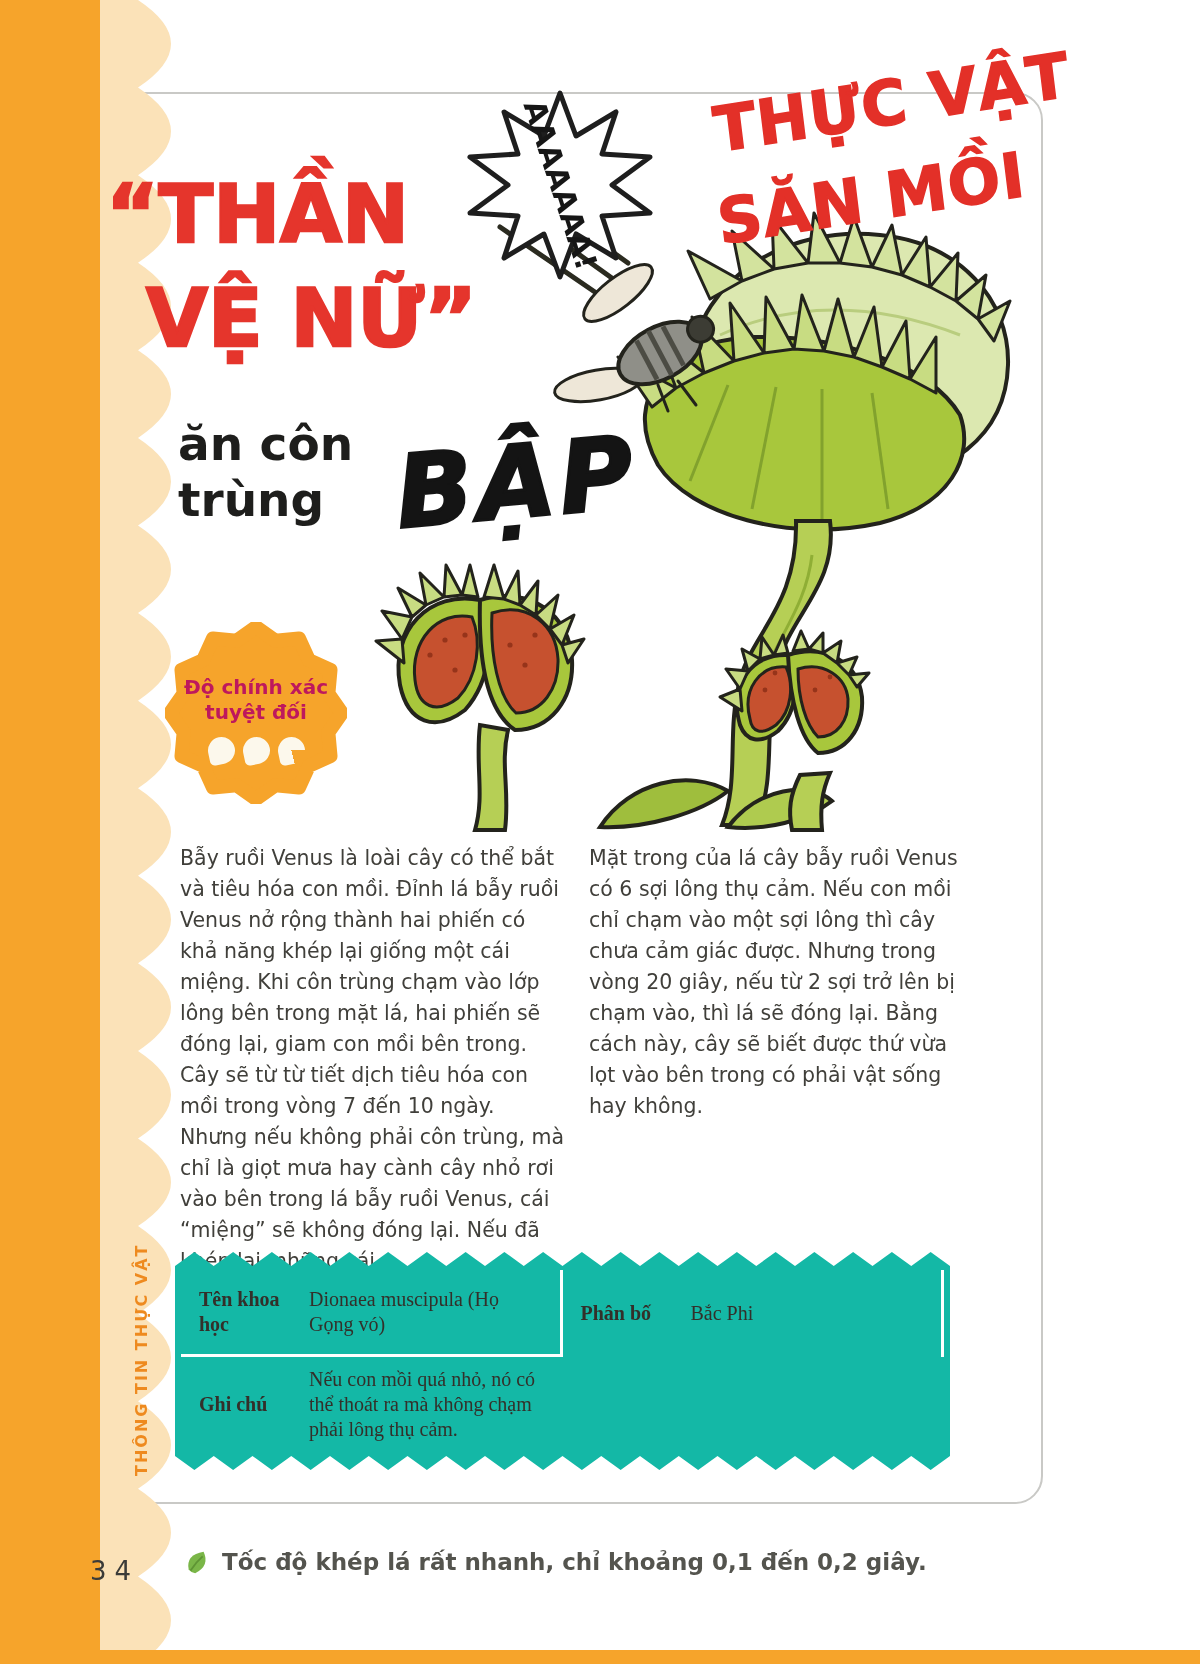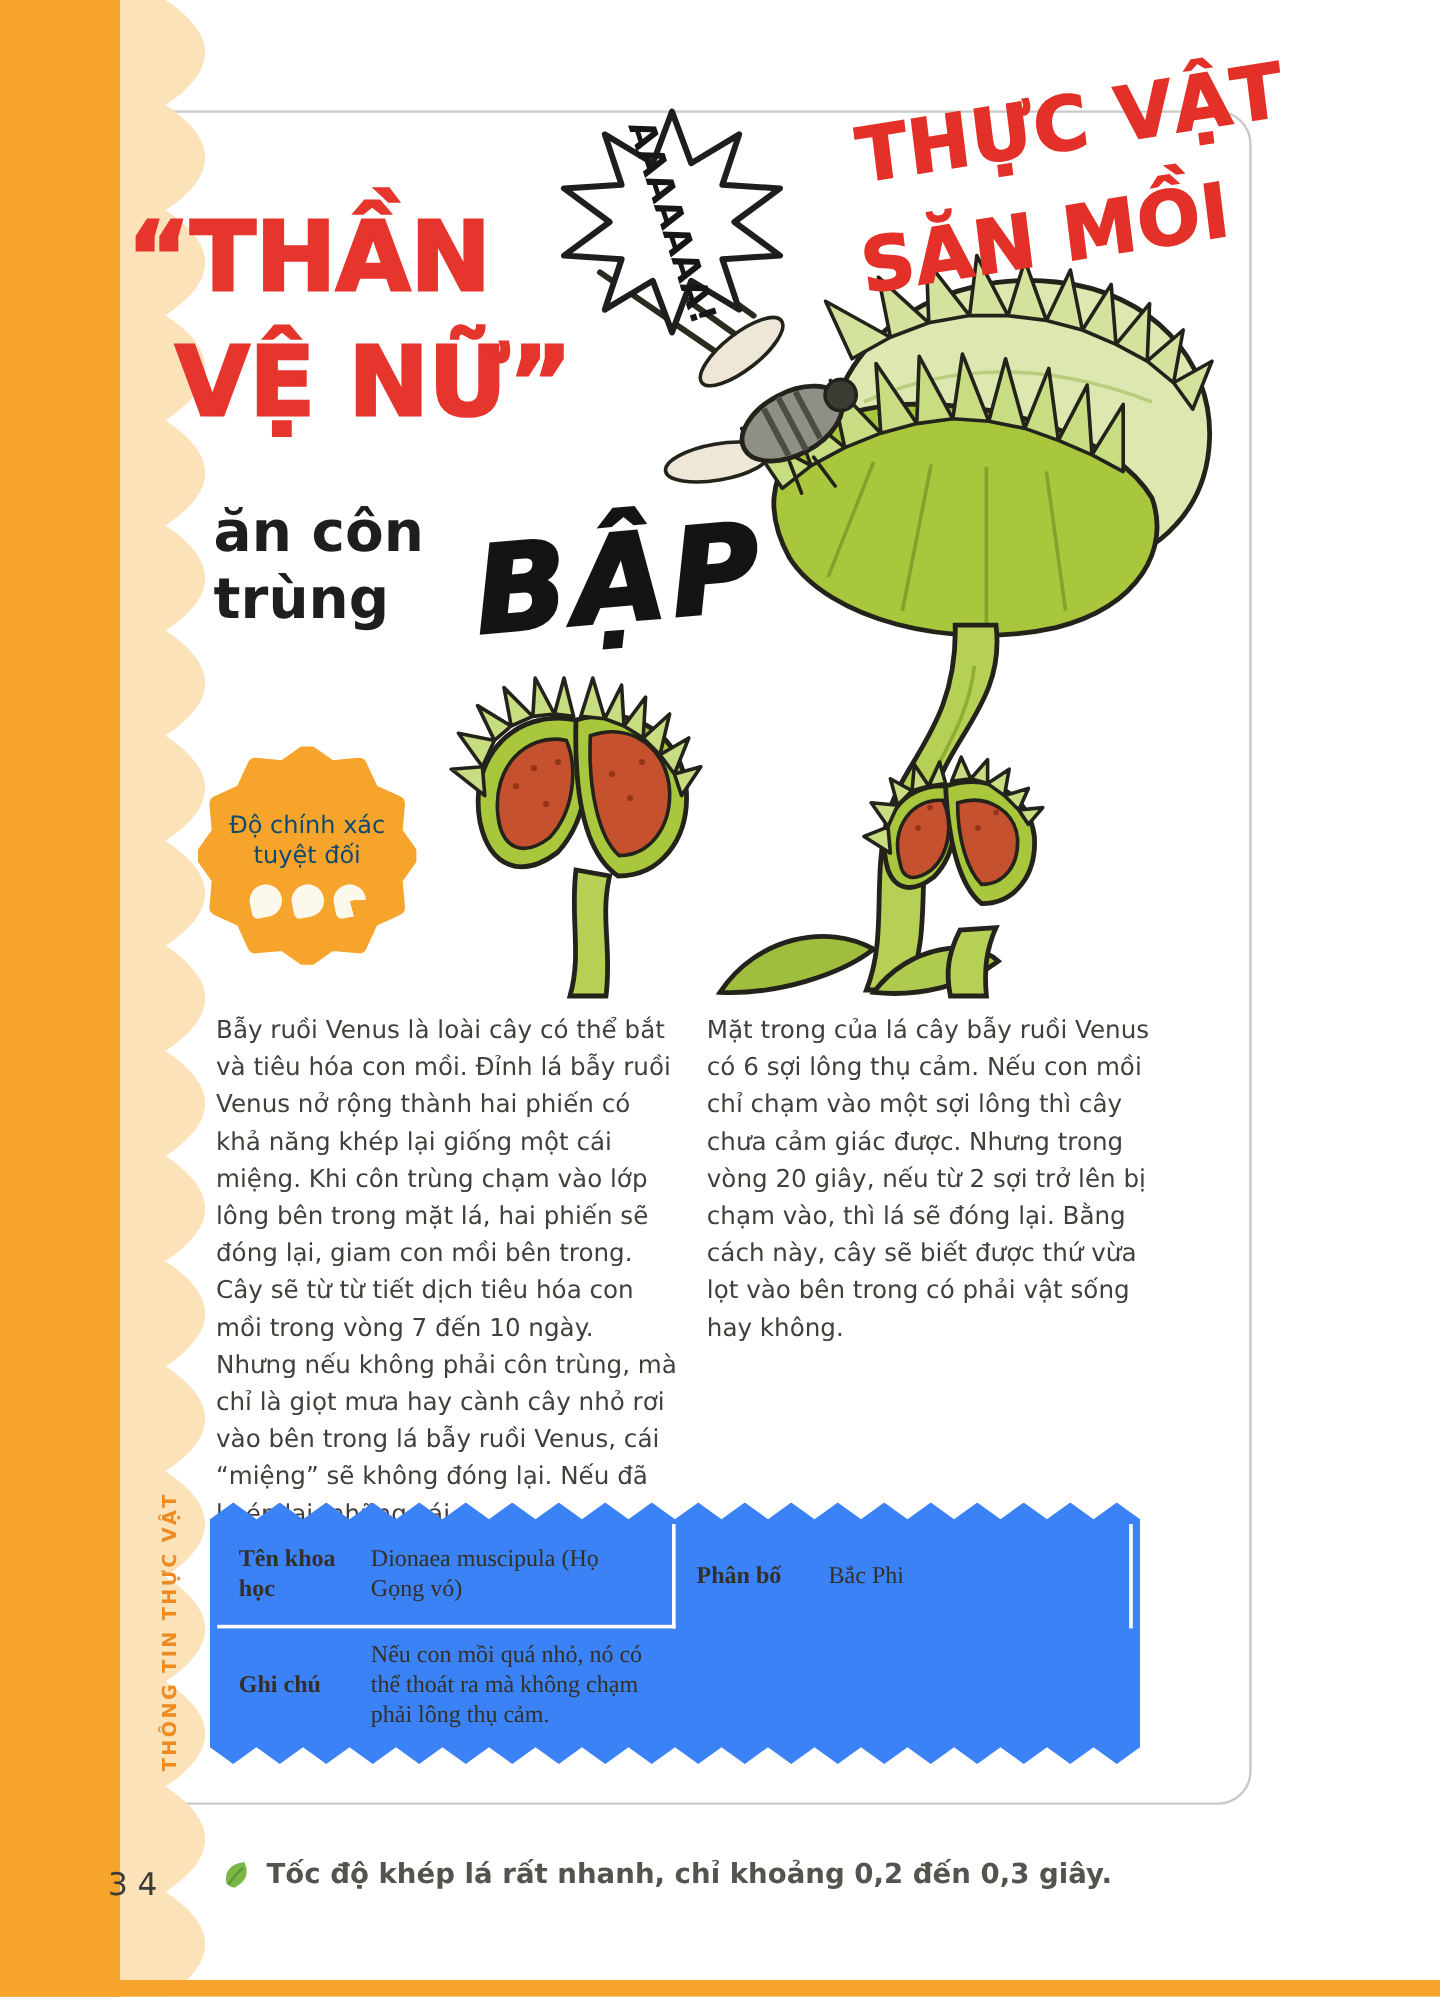--- a/index.html
+++ b/index.html
@@ -37,39 +37,39 @@
     position:absolute; left:396px; top:424px; z-index:46; color:#141414;
     font-size:100px; font-weight:bold; font-style:italic; letter-spacing:5px;
     -webkit-text-stroke:3px #141414; transform:rotate(-5deg); white-space:nowrap;
   }
 
   
   .badge { position:absolute; left:165px; top:622px; width:182px; height:182px; z-index:42; }
   .badge svg.scallop { position:absolute; left:0; top:0; width:182px; height:182px; }
   .badge-inner { position:absolute; left:0; top:0; width:182px; height:182px; display:flex;
     flex-direction:column; align-items:center; justify-content:center; padding-top:6px; }
-  .badge-text { font-size:20px; font-weight:normal; color:#0c4a6e; line-height:25px; text-align:left; }
+  .badge-text { font-size:20px; font-weight:bold; color:#be185d; line-height:25px; text-align:left; }
   .badge-dots { display:flex; gap:8px; margin-top:12px; }
   .dot { width:27px; height:27px; border-radius:50% 50% 50% 18%; background:#FCF8EC; transform:rotate(-12deg); }
   .dot.partial { background:conic-gradient(from 100deg, #F6A42B 0 78deg, #FCF8EC 78deg 360deg); }
 
   
   .article { position:absolute; left:180px; top:843px; width:794px; display:flex; gap:24px; z-index:40; }
   .article .col { flex:1 1 0; font-size:20.5px; line-height:31px; color:#403F3A; }
   .article p { margin:0; }
   .article p + p { margin-top:20px; }
 
   
   .side-label { position:absolute; left:126px; top:1250px; height:220px; width:30px; z-index:40;
     display:flex; align-items:center; justify-content:center;
     writing-mode:vertical-rl; transform:rotate(180deg);
     font-weight:bold; font-size:16px; letter-spacing:2px; color:#EE8A1F; white-space:nowrap; }
   .info-table {
     position:absolute; left:175px; top:1252px; width:775px; height:218px; z-index:40;
-    background:#3b82f6; font-family:"Liberation Serif", serif; color:#33302A;
+    background:#14b8a6; font-family:"Liberation Serif", serif; color:#33302A;
     clip-path:polygon(0 14px, 2.5% 0, 5% 14px, 7.5% 0, 10% 14px, 12.5% 0, 15% 14px, 17.5% 0, 20% 14px, 22.5% 0, 25% 14px, 27.5% 0, 30% 14px, 32.5% 0, 35% 14px, 37.5% 0, 40% 14px, 42.5% 0, 45% 14px, 47.5% 0, 50% 14px, 52.5% 0, 55% 14px, 57.5% 0, 60% 14px, 62.5% 0, 65% 14px, 67.5% 0, 70% 14px, 72.5% 0, 75% 14px, 77.5% 0, 80% 14px, 82.5% 0, 85% 14px, 87.5% 0, 90% 14px, 92.5% 0, 95% 14px, 97.5% 0, 100% 14px, 100% calc(100% - 14px), 97.5% 100%, 95% calc(100% - 14px), 92.5% 100%, 90% calc(100% - 14px), 87.5% 100%, 85% calc(100% - 14px), 82.5% 100%, 80% calc(100% - 14px), 77.5% 100%, 75% calc(100% - 14px), 72.5% 100%, 70% calc(100% - 14px), 67.5% 100%, 65% calc(100% - 14px), 62.5% 100%, 60% calc(100% - 14px), 57.5% 100%, 55% calc(100% - 14px), 52.5% 100%, 50% calc(100% - 14px), 47.5% 100%, 45% calc(100% - 14px), 42.5% 100%, 40% calc(100% - 14px), 37.5% 100%, 35% calc(100% - 14px), 32.5% 100%, 30% calc(100% - 14px), 27.5% 100%, 25% calc(100% - 14px), 22.5% 100%, 20% calc(100% - 14px), 17.5% 100%, 15% calc(100% - 14px), 12.5% 100%, 10% calc(100% - 14px), 7.5% 100%, 5% calc(100% - 14px), 2.5% 100%, 0 calc(100% - 14px));
   }
   .info-grid { display:grid; grid-template-columns:1fr 1fr; grid-template-rows:1fr 1fr;
     height:calc(100% - 36px); margin:18px 6px; }
   .info-cell { display:flex; align-items:center; gap:14px; padding:10px 18px; }
   .info-cell.bdr { border-right:3px solid #ffffff; }
   .info-cell.bdb { border-bottom:3px solid #ffffff; }
   .info-label { width:96px; flex:0 0 auto; font-weight:bold; font-size:20px; line-height:25px; }
   .info-value { font-size:20px; line-height:25px; }
 
@@ -246,14 +246,14 @@
       <div class="info-label">Ghi chú</div>
       <div class="info-value">Nếu con mồi quá nhỏ, nó có thể thoát ra mà không chạm phải lông thụ cảm.</div>
     </div>
   </div>
 </div>
 
 <svg class="leaf-icon" viewBox="0 0 30 30">
   <path d="M5,23 Q2,7 21,4 Q28,19 12,27 Q7,26 5,23 Z" fill="#7AB648"></path>
   <path d="M7,24 Q13,15 20,9" stroke="#5E9434" stroke-width="2" fill="none"></path>
 </svg>
-<div class="footer-note">Tốc độ khép lá rất nhanh, chỉ khoảng 0,2 đến 0,3 giây.</div>
+<div class="footer-note">Tốc độ khép lá rất nhanh, chỉ khoảng 0,1 đến 0,2 giây.</div>
 <div class="page-number">34</div>
 
 </body></html>

